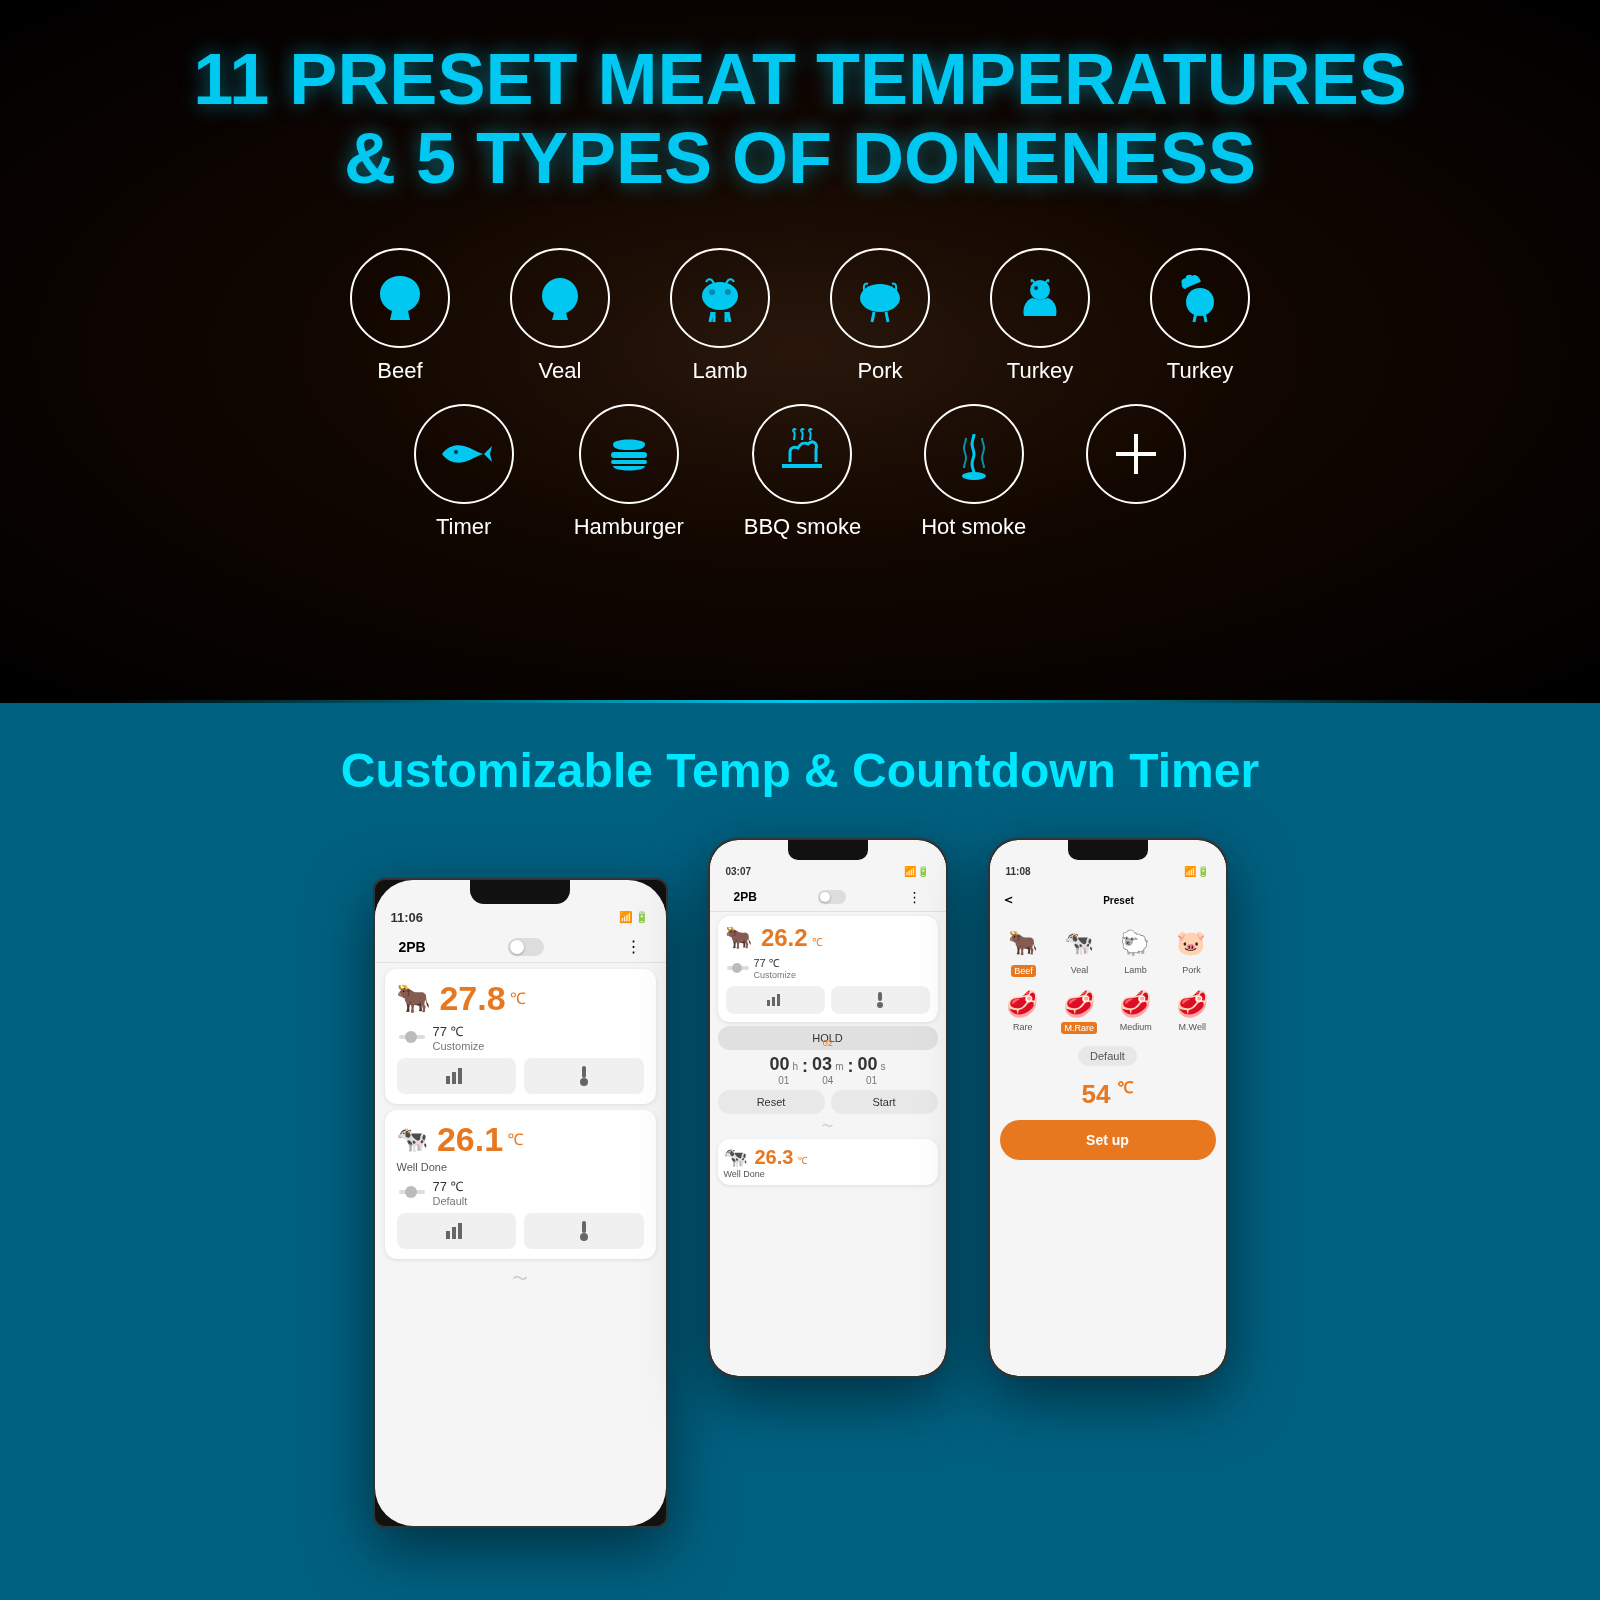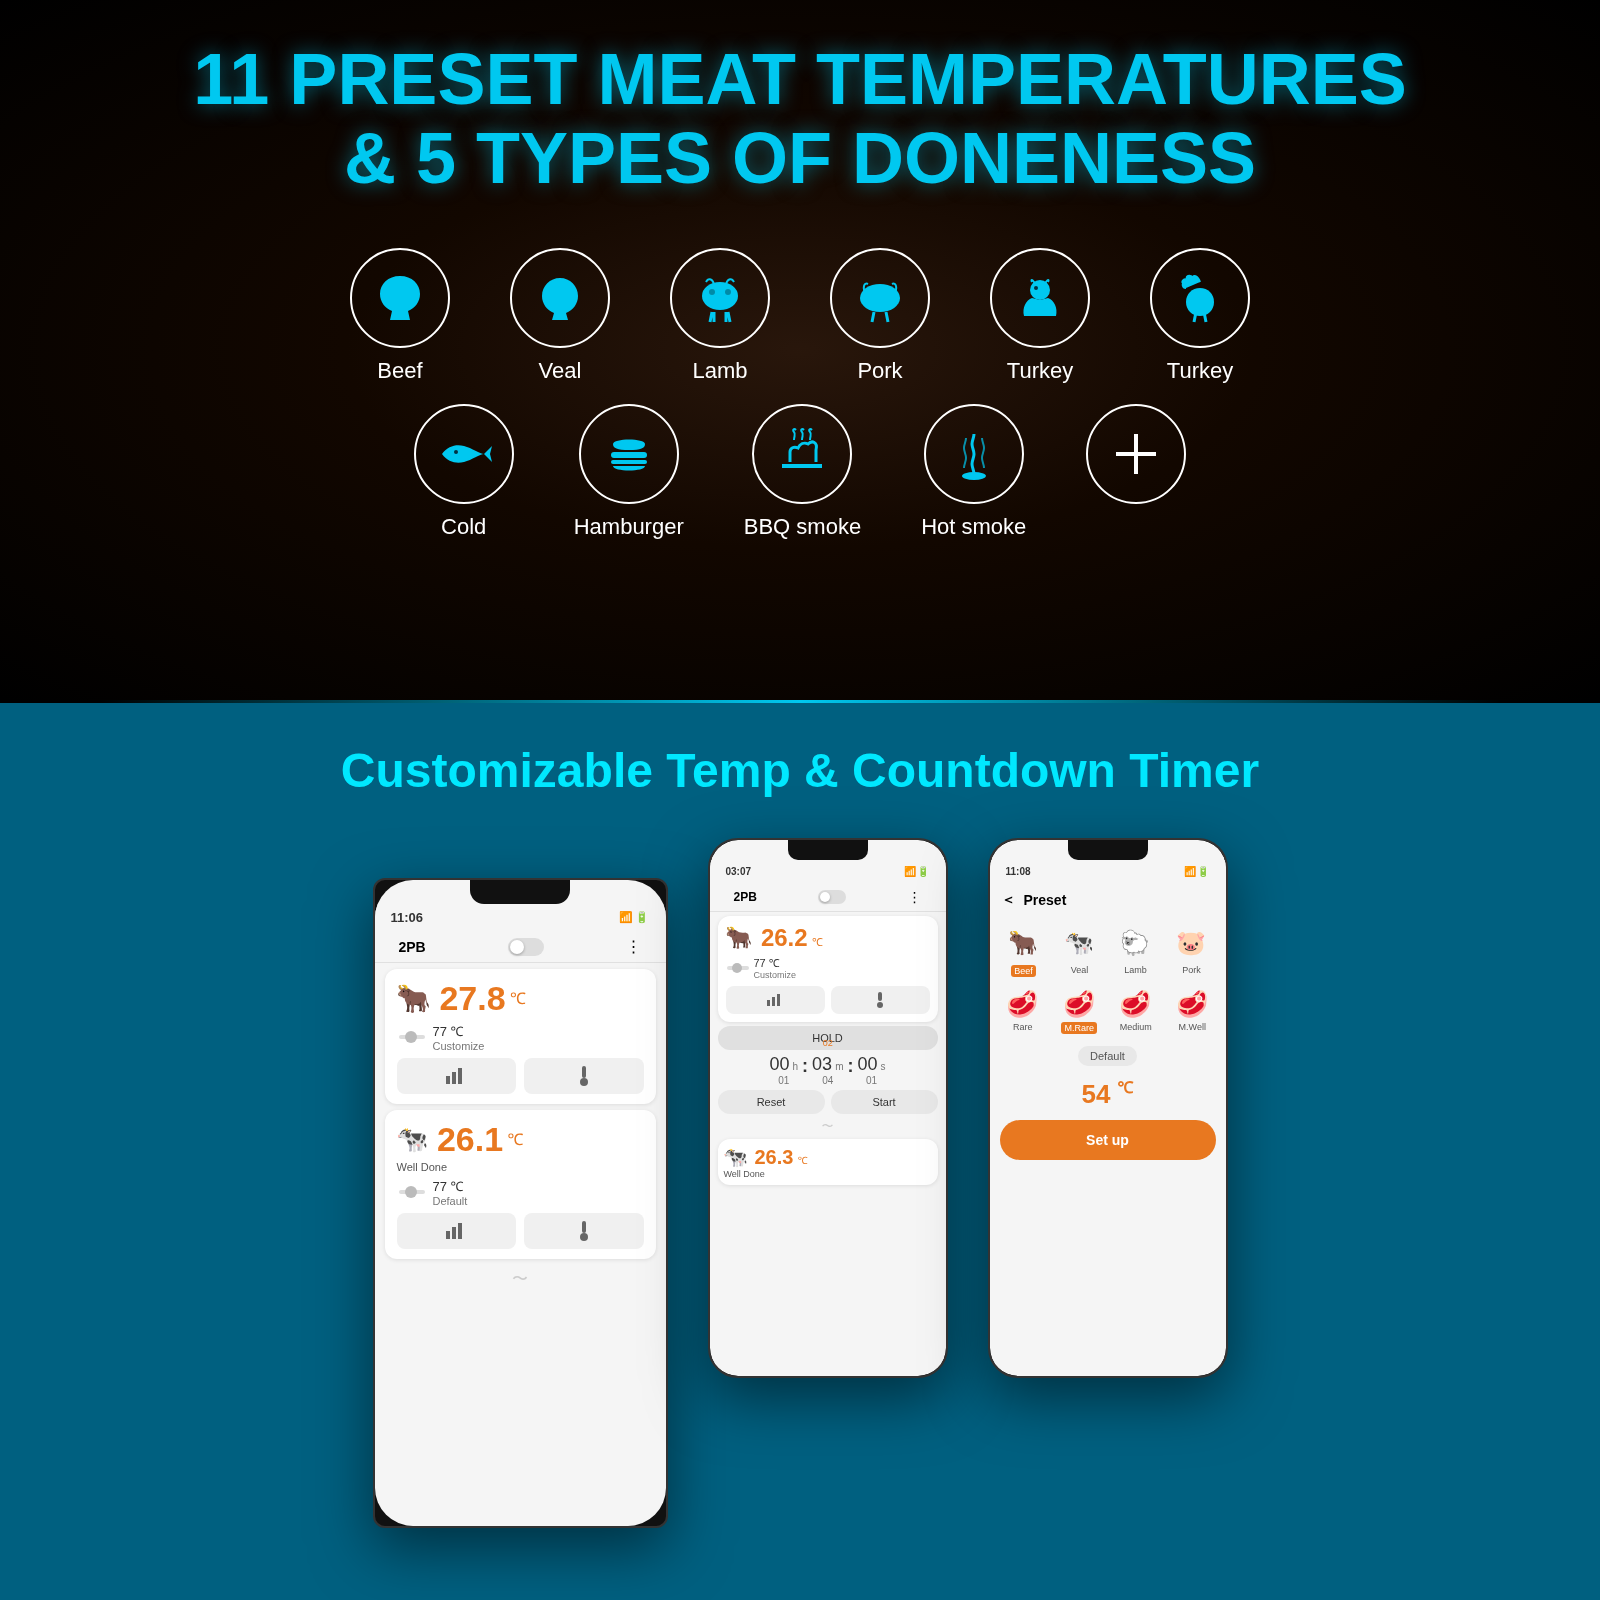--- a/index.html
+++ b/index.html
@@ -240,21 +240,21 @@
     .timer-row {
       display: flex;
       align-items: center;
       justify-content: center;
       gap: 4px;
       margin: 4px 10px;
       font-size: 13px;
     }
     .timer-num {
       font-size: 22px;
-      font-weight: 400;
+      font-weight: 700;
       color: #333;
     }
     .timer-sub {
       font-size: 10px;
       color: #777;
       display: block;
       text-align: center;
     }
     .timer-btns {
       display: flex;
@@ -480,21 +480,21 @@
       <div class="icons-row">
 
         <div class="meat-icon">
           <div class="icon-circle">
             <svg class="icon-svg" viewBox="0 0 60 60" fill="#00c8f0">
               <path d="M8 30 C14 22 22 20 30 22 C38 24 46 30 50 30 C46 30 38 36 30 38 C22 40 14 38 8 30Z"></path>
               <path d="M50 30 L58 22 L56 30 L58 38Z"></path>
               <circle cx="22" cy="28" r="2" fill="#003344"></circle>
             </svg>
           </div>
-          <span class="icon-label">Cold</span>
+          <span class="icon-label">Timer</span>
         </div>
 
         <div class="meat-icon">
           <div class="icon-circle">
             <svg class="icon-svg" viewBox="0 0 60 60" fill="#00c8f0">
               <path d="M14 20 C14 14 46 14 46 20 C46 24 42 26 30 26 C18 26 14 24 14 20Z"></path>
               <rect x="12" y="28" width="36" height="6" rx="3"></rect>
               <rect x="12" y="36" width="36" height="4" rx="2"></rect>
               <path d="M14 42 C14 48 46 48 46 42 L14 42Z"></path>
             </svg>
@@ -738,21 +738,21 @@
 
     <div class="phone-small">
       <div class="phone-screen">
         <div class="phone-notch" style="width:80px;height:20px;background:#111;border-radius:0 0 10px 10px;margin:0 auto;"></div>
         <div class="phone-status-bar" style="font-size:10px;">
           <span style="font-weight:600;">11:08</span>
           <span>📶🔋</span>
         </div>
         <div class="preset-header">
           <span style="cursor:pointer;">＜</span>
-          <span style="flex:1;font-size:14px;font-weight:600;">Preset</span>
+          <span style="flex:1;text-align:center;font-size:10px;font-weight:600;">Preset</span>
         </div>
 
         <div class="preset-grid" style="grid-template-columns:repeat(4,1fr);gap:4px;padding:6px 8px;">
           <div class="preset-item">
             <div class="preset-item-icon">🐂</div>
             <span class="preset-active-label">Beef</span>
           </div>
           <div class="preset-item">
             <div class="preset-item-icon">🐄</div>
             <span class="preset-item-label">Veal</span>

